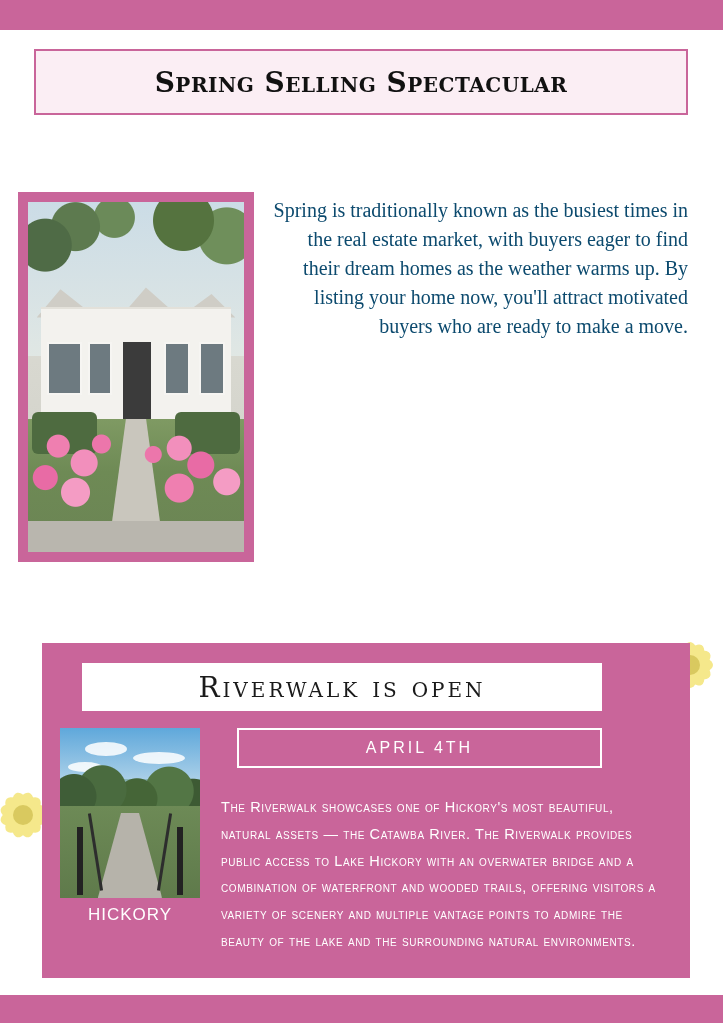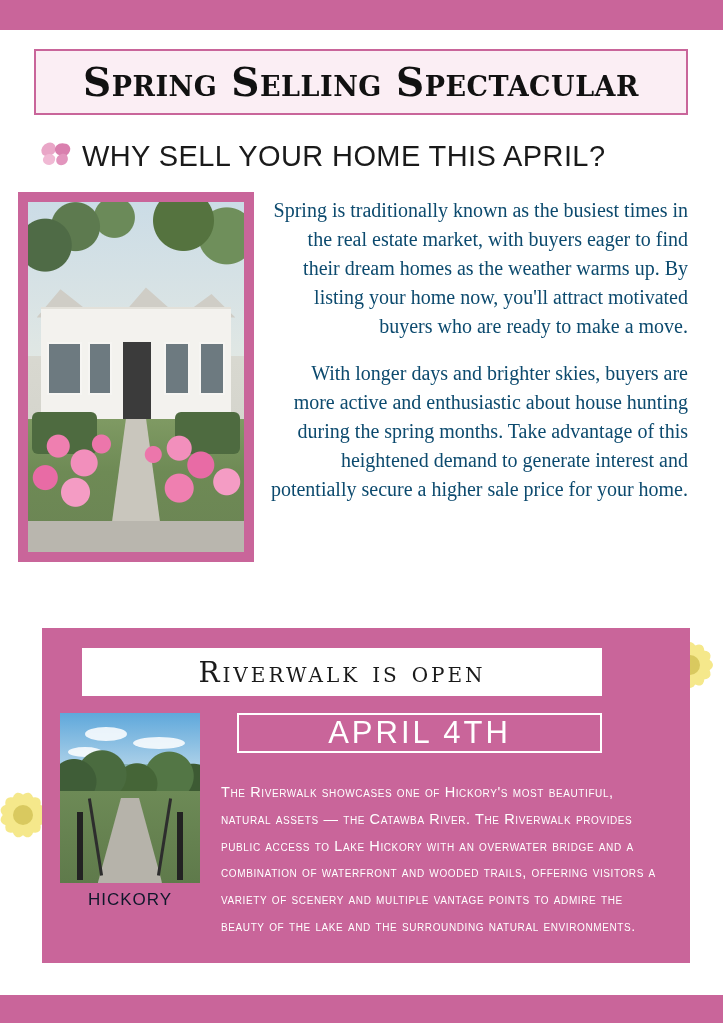--- a/index.html
+++ b/index.html
@@ -43,21 +43,21 @@
     background: #fbeef4;
     border: 2px solid #c9659a;
     box-sizing: border-box;
     display: flex;
     align-items: center;
     justify-content: center;
   }
   .title-banner .title-text {
     font-family: "DejaVu Serif", serif;
     font-weight: bold;
-    font-size: 39px;
+    font-size: 28px;
     letter-spacing: 0.5px;
     color: #111111;
     font-variant: small-caps;
     white-space: nowrap;
   }
 
   
   .section-heading {
     position: absolute;
     left: 40px; top: 135px;
@@ -199,21 +199,21 @@
     font-family: "Liberation Serif", serif;
     font-size: 20px;
     line-height: 1.45;
     color: #0c4a6e;
     text-align: right;
   }
 
   
   .riverwalk-panel {
     position: absolute;
-    left: 42px; top: 628px;
+    left: 42px; top: 643px;
     width: 648px; height: 335px;
     background: #c9659a;
   }
 
   .rw-title-bar {
     position: absolute;
     left: 40px; top: 20px;
     width: 520px; height: 48px;
     background: #ffffff;
     display: flex;
@@ -234,21 +234,21 @@
     left: 195px; top: 85px;
     width: 365px; height: 40px;
     border: 2px solid #ffffff;
     box-sizing: border-box;
     display: flex;
     align-items: center;
     justify-content: center;
   }
   .rw-date-bar .rw-date {
     font-family: "Liberation Sans", sans-serif;
-    font-size: 31px;
+    font-size: 16px;
     letter-spacing: 3px;
     color: #ffffff;
     white-space: nowrap;
   }
 
   .rw-photo {
     position: absolute;
     left: 18px; top: 85px;
     width: 140px; height: 170px;
     overflow: hidden;
@@ -299,21 +299,21 @@
   .rw-post-r { right: 12%; }
 
   .rw-caption {
     position: absolute;
     left: 18px; top: 262px;
     width: 140px;
     text-align: center;
     font-family: "Liberation Sans", sans-serif;
     font-size: 17px;
     letter-spacing: 1px;
-    color: #0f172a;
+    color: #ffffff;
   }
 
   .rw-body {
     position: absolute;
     left: 168px; top: 140px;
     width: 460px;
   }
   .rw-body p {
     margin: 11px;
     font-family: "Liberation Sans", sans-serif;
@@ -356,29 +356,20 @@
 <body>
 
 <div class="page">
 
   <div class="band-top"></div>
 
   <div class="title-banner">
     <div class="title-text">Spring Selling Spectacular</div>
   </div>
 
-  <div class="section-heading">
-    <div class="butterfly">
-      <span class="wing w1"></span>
-      <span class="wing w2"></span>
-      <span class="wing w3"></span>
-      <span class="wing w4"></span>
-    </div>
-    <div class="heading-text">WHY SELL YOUR HOME THIS APRIL?</div>
-  </div>
 
   <div class="photo-frame">
     <div class="photo-home">
       <div class="ph-trees"></div>
       <div class="ph-roof"></div>
       <div class="ph-house"></div>
       <div class="ph-win ph-w1"></div>
       <div class="ph-win ph-w2"></div>
       <div class="ph-door"></div>
       <div class="ph-win ph-w3"></div>
@@ -387,21 +378,20 @@
       <div class="ph-hedge-l"></div>
       <div class="ph-hedge-r"></div>
       <div class="ph-path"></div>
       <div class="ph-flowers"></div>
       <div class="ph-street"></div>
     </div>
   </div>
 
   <div class="body-copy">
     <p>Spring is traditionally known as the busiest times in the real estate market, with buyers eager to find their dream homes as the weather warms up. By listing your home now, you'll attract motivated buyers who are ready to make a move.</p>
-    <p>With longer days and brighter skies, buyers are more active and enthusiastic about house hunting during the spring months. Take advantage of this heightened demand to generate interest and potentially secure a higher sale price for your home.</p>
   </div>
 
   <div class="flower flower-right">
     <span class="petal" style="transform:rotate(0deg)"></span>
     <span class="petal" style="transform:rotate(30deg)"></span>
     <span class="petal" style="transform:rotate(60deg)"></span>
     <span class="petal" style="transform:rotate(90deg)"></span>
     <span class="petal" style="transform:rotate(120deg)"></span>
     <span class="petal" style="transform:rotate(150deg)"></span>
     <span class="core"></span>

